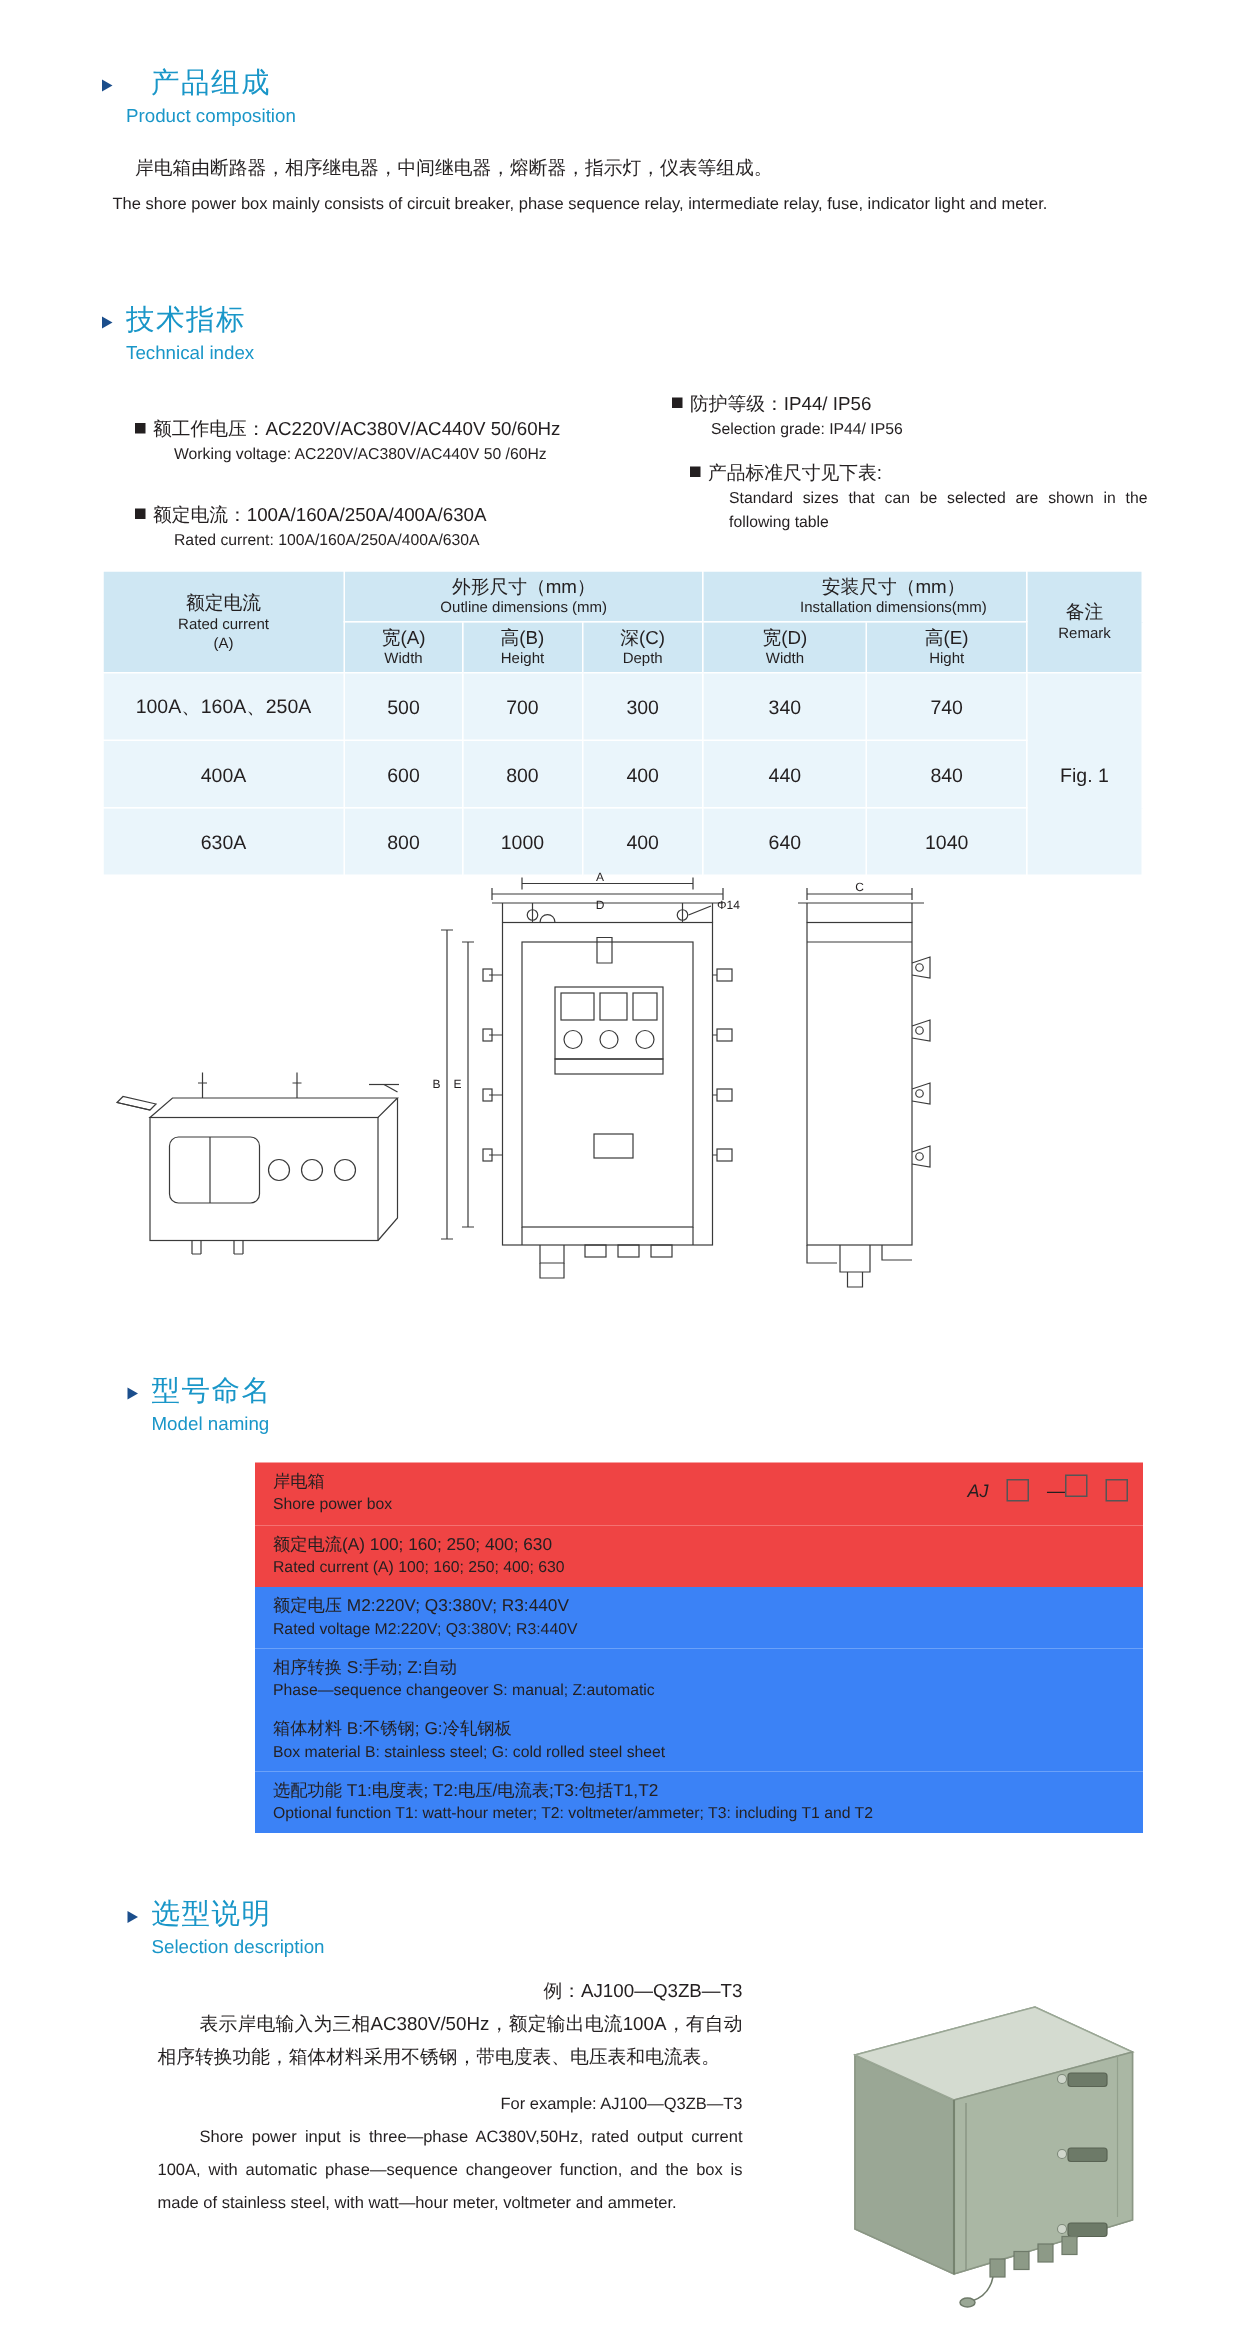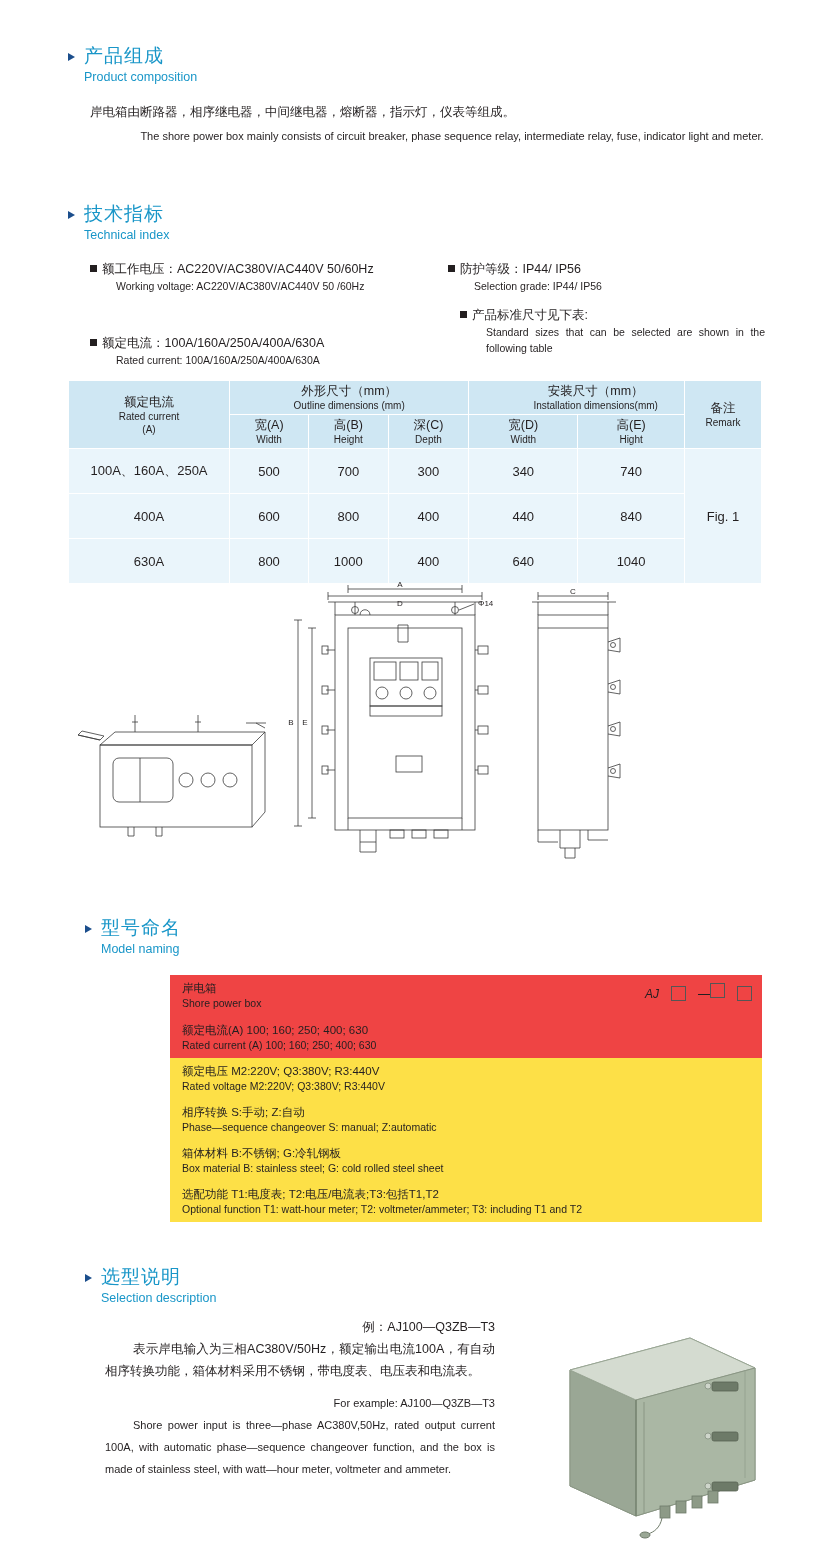--- a/index.html
+++ b/index.html
@@ -130,21 +130,21 @@
     left: 170px;
     top: 975px;
     width: 592px;
   }
   .model-row {
     position: relative;
     padding: 6px 10px 6px 12px;
     box-sizing: border-box;
   }
   .model-row.lite { background: #ef4444; }
-  .model-row.grey { background: #fde047; }
+  .model-row.grey { background: #3b82f6; }
   .mr-cn { font-size: 11.5px; line-height: 15px; }
   .mr-en { font-size: 10.5px; line-height: 14px; }
   .code-row {
     position: absolute;
     right: 10px;
     top: 8px;
     display: flex;
     align-items: flex-end;
     gap: 12px;
     font-size: 12px;
@@ -177,36 +177,36 @@
     top: 1320px;
     width: 230px;
     height: 220px;
   }
 </style>
 </head>
 <body>
 
 <div class="page">
 
-  <div class="sec-head" style="left:68px; top:45px;">
+  <div class="sec-head" style="left:68px; top:45px;text-align:center;">
     <span class="arrow"></span>
     <div class="cn">产品组成</div>
     <div class="en">Product  composition</div>
   </div>
 
   <div class="p-cn" style="position:absolute; left:90px; top:103px; width:660px;">岸电箱由断路器，相序继电器，中间继电器，熔断器，指示灯，仪表等组成。</div>
-  <div class="p-en" style="position:absolute; left:102px; top:127px; width:700px;text-align:center;">The shore power box mainly consists of circuit breaker, phase sequence relay, intermediate relay, fuse, indicator light and meter.</div>
+  <div class="p-en" style="position:absolute; left:75px; top:127px; width:700px;">The shore power box mainly consists of circuit breaker, phase sequence relay, intermediate relay, fuse, indicator light and meter.</div>
 
   <div class="sec-head" style="left:68px; top:203px;">
     <span class="arrow"></span>
     <div class="cn">技术指标</div>
     <div class="en">Technical index</div>
   </div>
 
-  <div class="bullet-row" style="left:90px; top:260px; width:340px;">
+  <div class="bullet-row" style="left:90px; top:277px; width:340px;">
     <span class="sq"></span>
     <div class="t-cn">额工作电压：AC220V/AC380V/AC440V  50/60Hz</div>
     <div class="t-en">Working voltage: AC220V/AC380V/AC440V 50 /60Hz</div>
   </div>
 
   <div class="bullet-row" style="left:90px; top:306px; width:340px;margin-top:28px;">
     <span class="sq"></span>
     <div class="t-cn">额定电流：100A/160A/250A/400A/630A</div>
     <div class="t-en">Rated current: 100A/160A/250A/400A/630A</div>
   </div>

